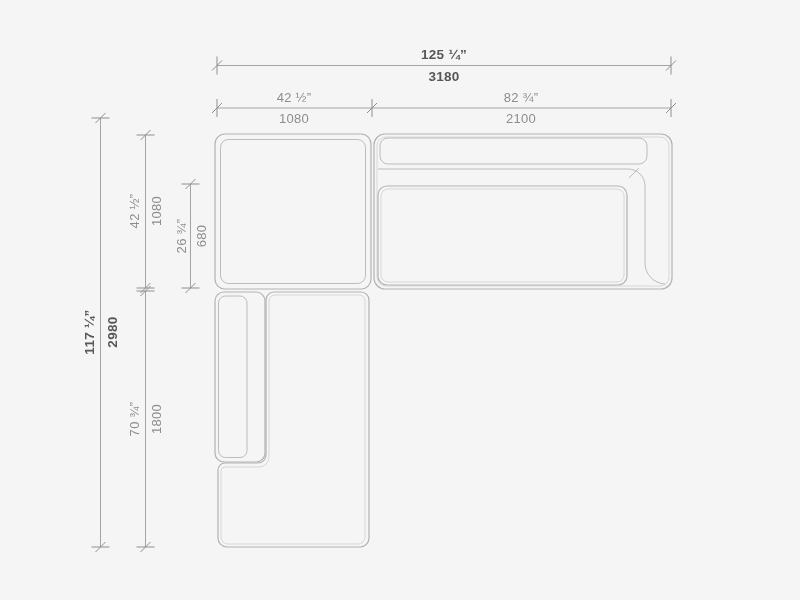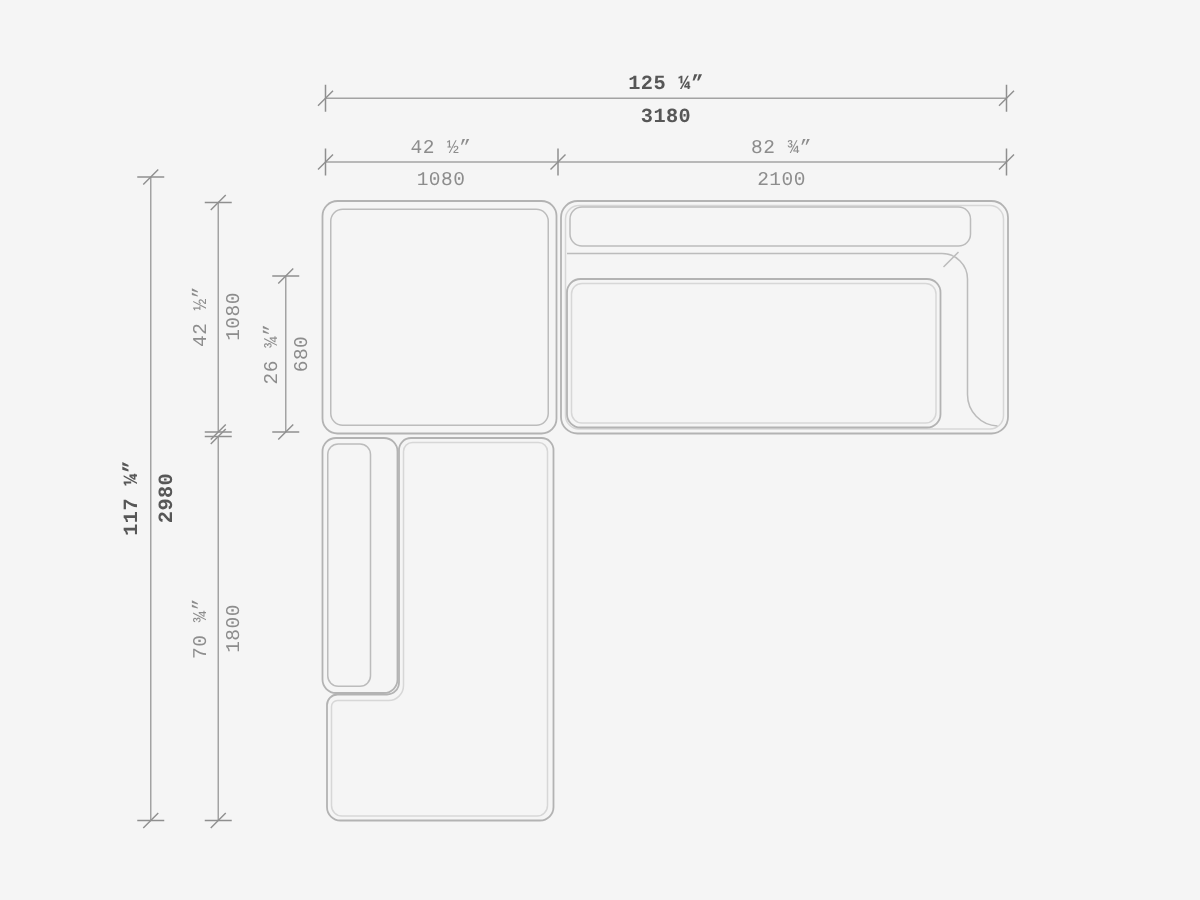--- a/index.html
+++ b/index.html
@@ -7,21 +7,20 @@
     padding: 0;
     background: #f5f5f5;
     font-family: "Liberation Sans", "DejaVu Sans", sans-serif;
   }
   .canvas {
     position: relative;
     width: 800px;
     height: 600px;
     background: #f5f5f5;
     overflow: hidden;
-    font-family: Liberation Mono, monospace;
   }
   svg { display: block; }
 
   
   .outline      { fill: none; stroke: #b3b3b3; stroke-width: 1.2; }
   .outline-thin { fill: none; stroke: #bcbcbc; stroke-width: 1;   }
   .inset        { fill: none; stroke: #d7d7d7; stroke-width: 1;   }
 
   
   .dim-line { stroke: #a3a3a3; stroke-width: 1; }

